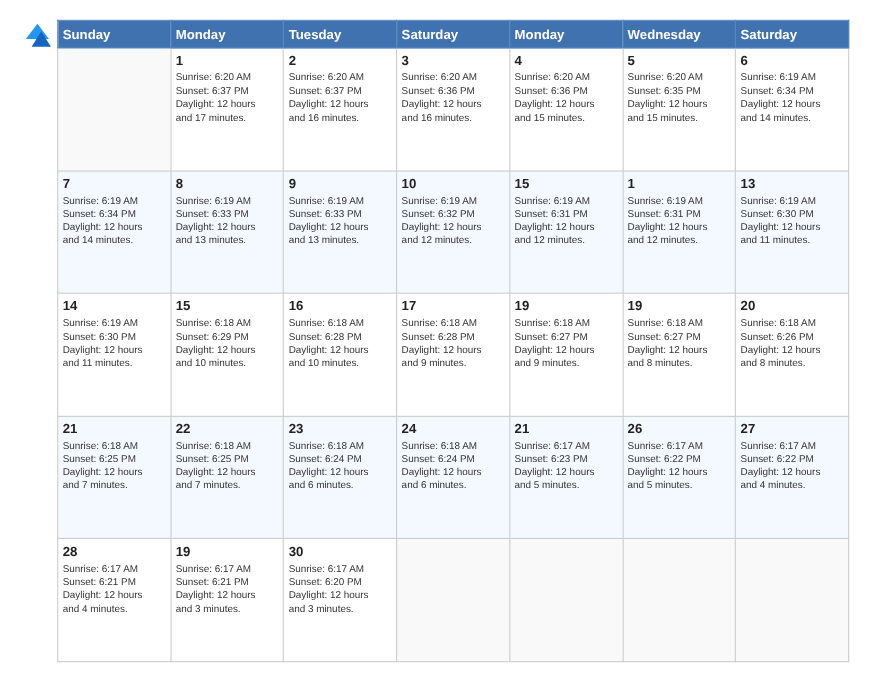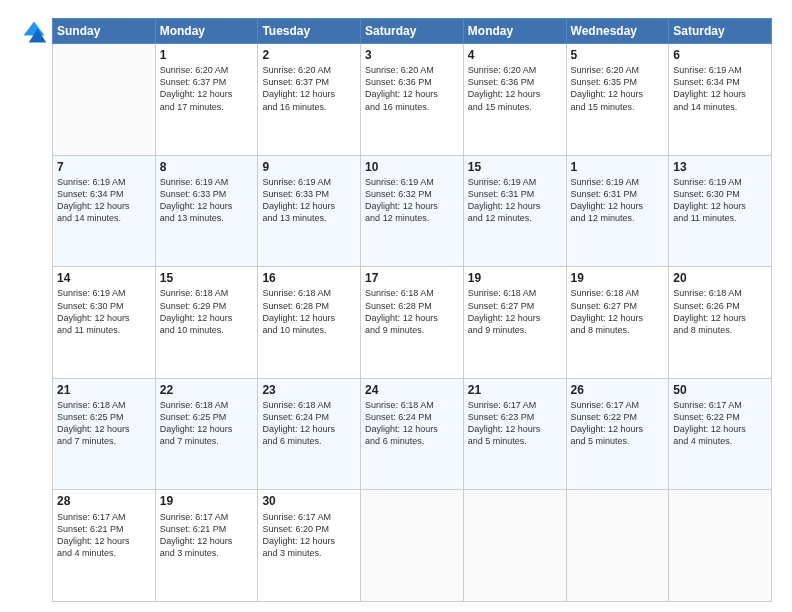--- a/index.html
+++ b/index.html
@@ -313,21 +313,21 @@
 and 5 minutes.</div>
           </td>
           <td>
             <span class="day-number">26</span>
             <div class="day-info" style="white-space: pre-line;">Sunrise: 6:17 AM
 Sunset: 6:22 PM
 Daylight: 12 hours
 and 5 minutes.</div>
           </td>
           <td>
-            <span class="day-number">50</span>
+            <span class="day-number">27</span>
             <div class="day-info" style="white-space: pre-line;">Sunrise: 6:17 AM
 Sunset: 6:22 PM
 Daylight: 12 hours
 and 4 minutes.</div>
           </td>
         </tr>
         <tr>
           <td>
             <span class="day-number">28</span>
             <div class="day-info" style="white-space: pre-line;">Sunrise: 6:17 AM

